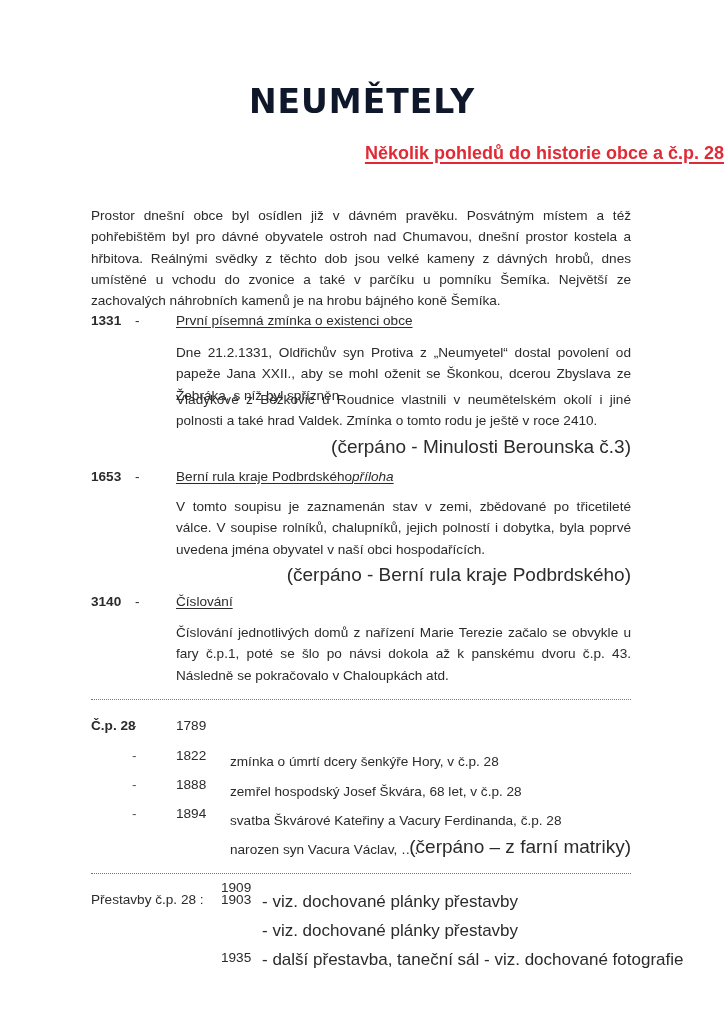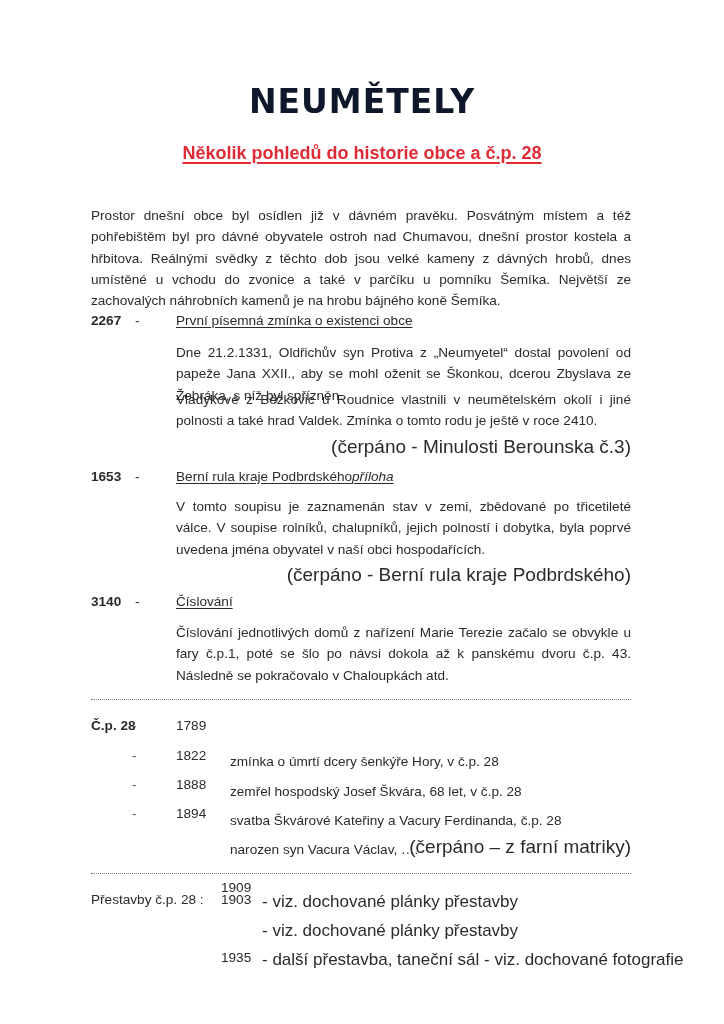--- a/index.html
+++ b/index.html
@@ -8,21 +8,21 @@
       font-family: "Liberation Sans", "DejaVu Sans", sans-serif;
       color: #2b2b2b;
     }
     .page { position: absolute; left: 0; top: 0; width: 724px; height: 1024px; }
     .title {
       position: absolute; left: 0; right: 0; top: 82px; text-align: center;
       font-family: "DejaVu Sans", "Liberation Sans", sans-serif;
       font-weight: bold; font-size: 33px; letter-spacing: 1px; color: #0f172a;
     }
     .subtitle {
-      position: absolute; left: 0; right: 0; top: 143px; text-align: center;
+      position: absolute; left: 0; right: 0; top: 143px; text-align: right;
       font-size: 18px; font-weight: bold; color: #e02a35;
     }
     .subtitle span { text-decoration: underline; text-decoration-thickness: 1.5px; text-underline-offset: 3px; }
     .intro {
       position: absolute; left: 91px; width: 540px; top: 205px;
       font-size: 13.6px; line-height: 21.3px; text-align: justify;
     }
     .row { position: absolute; font-size: 13.6px; }
     .year { position: absolute; left: 91px; font-weight: bold; }
     .dash { position: absolute; left: 135px; }
@@ -49,21 +49,21 @@
 </head>
 <body>
 
 <div class="page">
   <div class="title">NEUMĚTELY</div>
   <div class="subtitle"><span>Několik pohledů do historie obce a č.p. 28</span></div>
 
   <div class="intro">Prostor dnešní obce byl osídlen již v dávném pravěku. Posvátným místem a též pohřebištěm byl pro dávné obyvatele ostroh nad Chumavou, dnešní prostor kostela a hřbitova. Reálnými svědky z těchto dob jsou velké kameny z dávných hrobů, dnes umístěné u vchodu do zvonice a také v parčíku u pomníku Šemíka. Největší ze zachovalých náhrobních kamenů je na hrobu bájného koně Šemíka.</div>
 
   <div>
-    <div class="row year" style="top:313px">2267</div>
+    <div class="row year" style="top:313px">1331</div>
     <div class="row dash" style="top:313px">-</div>
     <div class="row head" style="top:313px"><span>První písemná zmínka o existenci obce</span></div>
     <div class="para" style="top:342px">Dne 21.2.1331, Oldřichův syn Protiva z „Neumyetel“ dostal povolení od papeže Jana XXII., aby se mohl oženit se Škonkou, dcerou Zbyslava ze Žebráka, s níž byl spřízněn.</div>
     <div class="para" style="top:389px">Vladykové z Běžkovic u Roudnice vlastnili v neumětelském okolí i jiné polnosti a také hrad Valdek. Zmínka o tomto rodu je ještě v roce 2410.</div>
     <div class="src" style="top:436px">(čerpáno - Minulosti Berounska č.3)</div>
   </div>
 
   <div>
     <div class="row year" style="top:469px">1653</div>
     <div class="row dash" style="top:469px">-</div>

